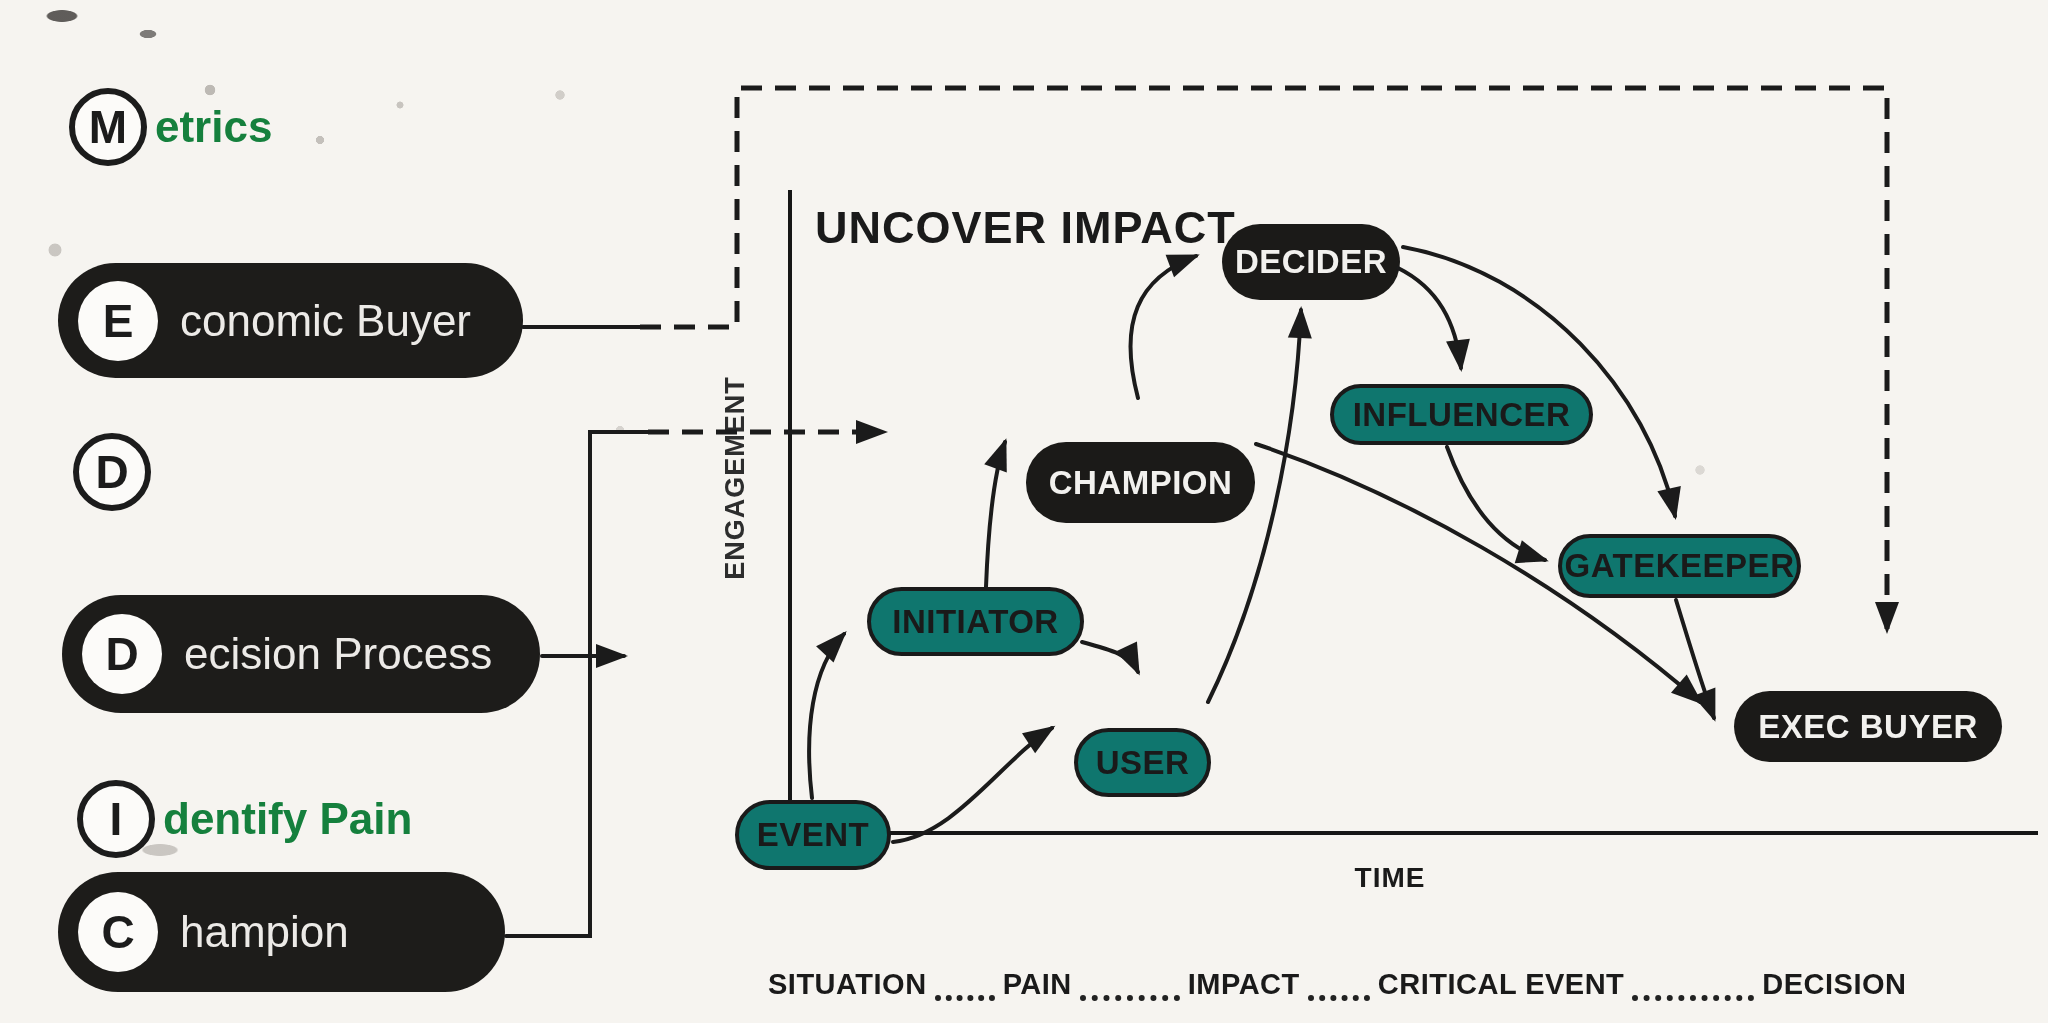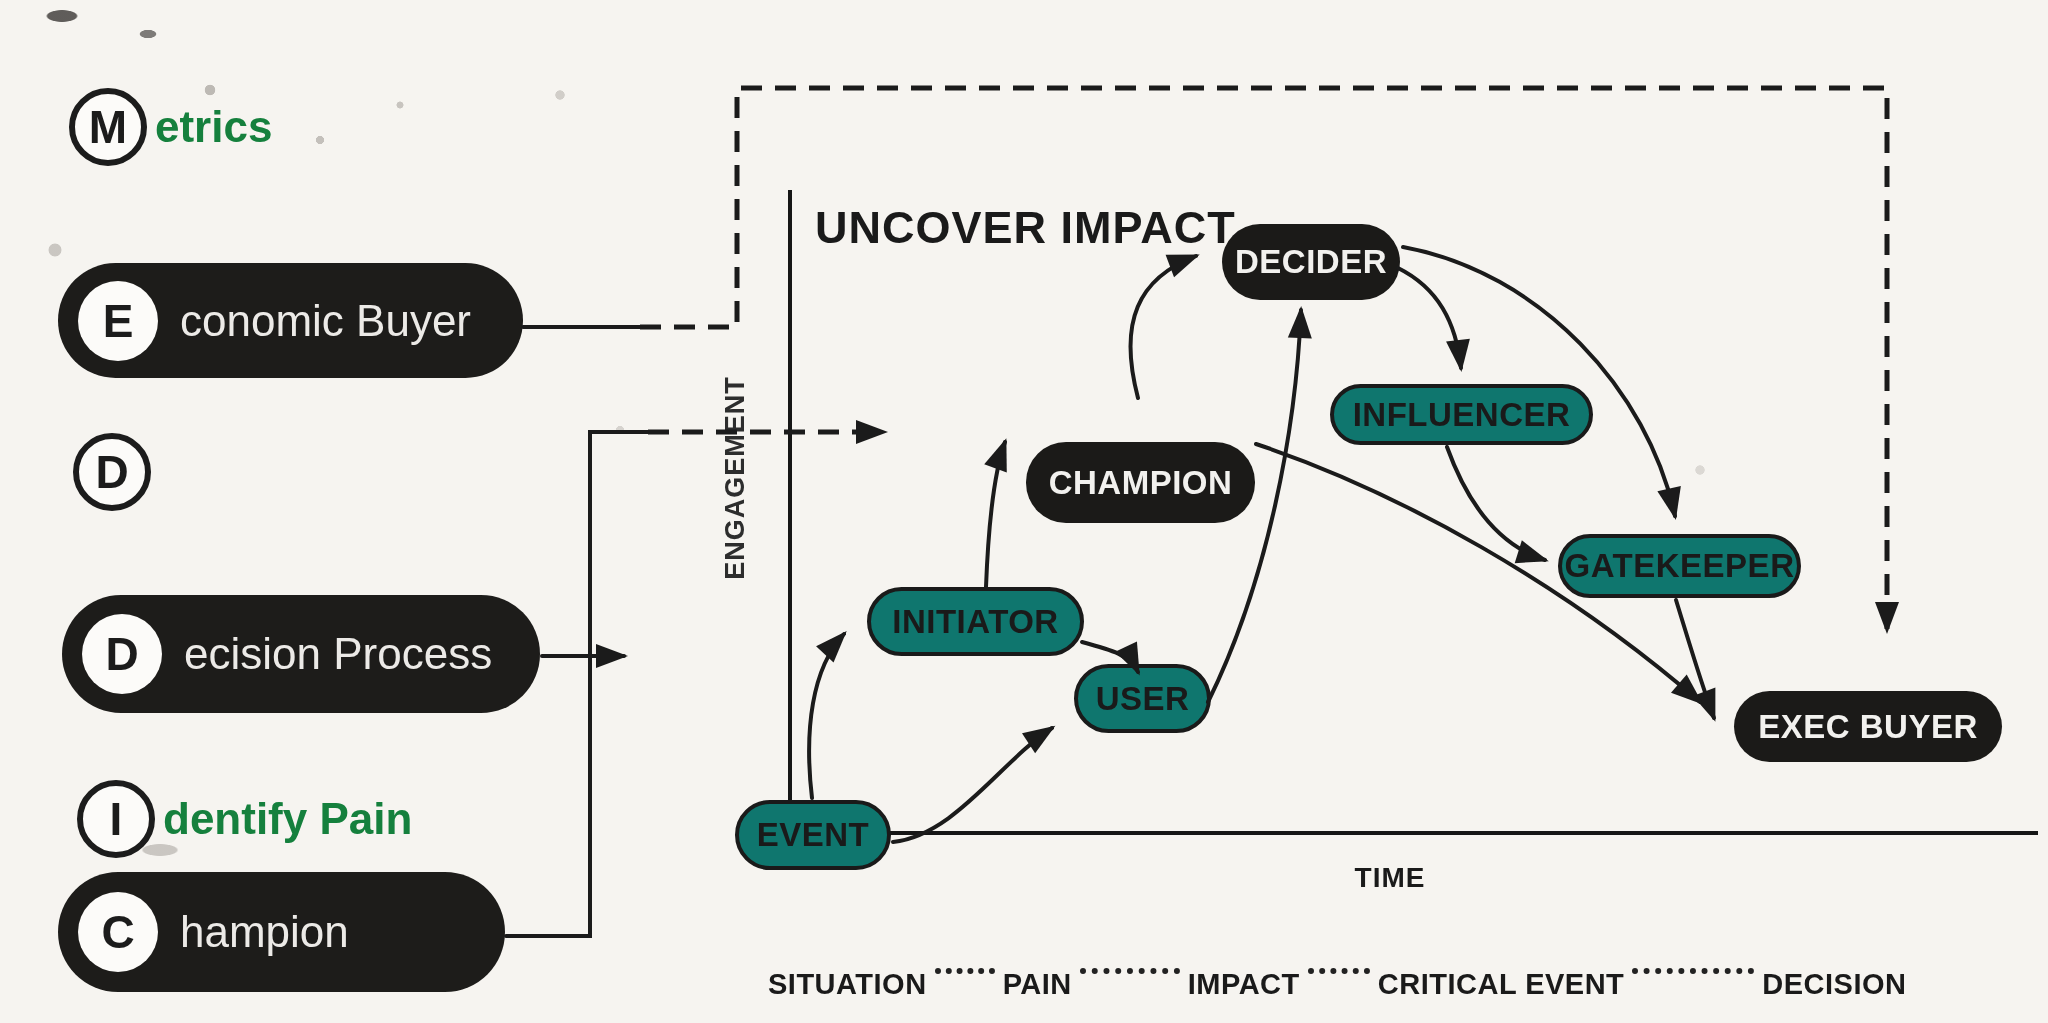--- a/index.html
+++ b/index.html
@@ -54,29 +54,29 @@
   .node{
     position:absolute;box-sizing:border-box;border-radius:40px;
     display:flex;align-items:center;justify-content:center;
     font-weight:700;font-size:33px;letter-spacing:.5px;white-space:nowrap;
   }
   .node.outline{background:#0f766e;border:4px solid #1a1a1a;color:#1a1a1a;}
   .node.solid{background:#1b1a18;color:#f2f1ee;}
 
   .n-event     {left:735px; top:800px; width:156px;height:70px;}
   .n-initiator {left:867px; top:587px; width:217px;height:69px;}
-  .n-user      {left:1074px;top:664px; width:137px;height:69px;}
+  .n-user      {left:1074px;top:728px; width:137px;height:69px;}
   .n-champion  {left:1026px;top:398px; width:229px;height:81px;margin-top:44px;}
   .n-decider   {left:1222px;top:224px; width:178px;height:76px;}
   .n-influencer{left:1330px;top:384px; width:263px;height:61px;}
   .n-gatekeeper{left:1558px;top:534px; width:243px;height:64px;text-align:center;}
   .n-execbuyer {left:1734px;top:691px; width:268px;height:71px;}
 
   .phases{
-    position:absolute;left:768px;top:968px;display:flex;align-items:flex-start;
+    position:absolute;left:768px;top:968px;display:flex;align-items:flex-end;
     font-size:29px;font-weight:700;letter-spacing:.5px;white-space:nowrap;
   }
   .dots{height:0;border-bottom:6px dotted #222;margin:0 8px;flex:0 0 auto;}
   .d1{width:60px}.d2{width:100px}.d3{width:62px}.d4{width:122px}
 
   svg.edges{position:absolute;left:0;top:0;pointer-events:none;}
   .e{fill:none;stroke:#1b1b1b;stroke-width:4;stroke-linecap:round;}
   .e.thick{stroke-width:5;}
   .e.dash{stroke-dasharray:21 13;stroke-linecap:butt;}
 </style>

